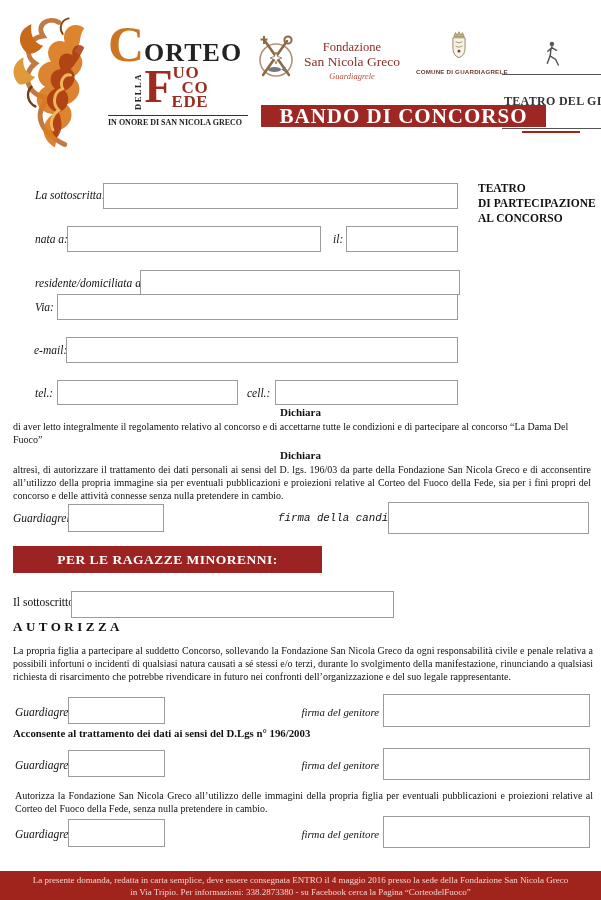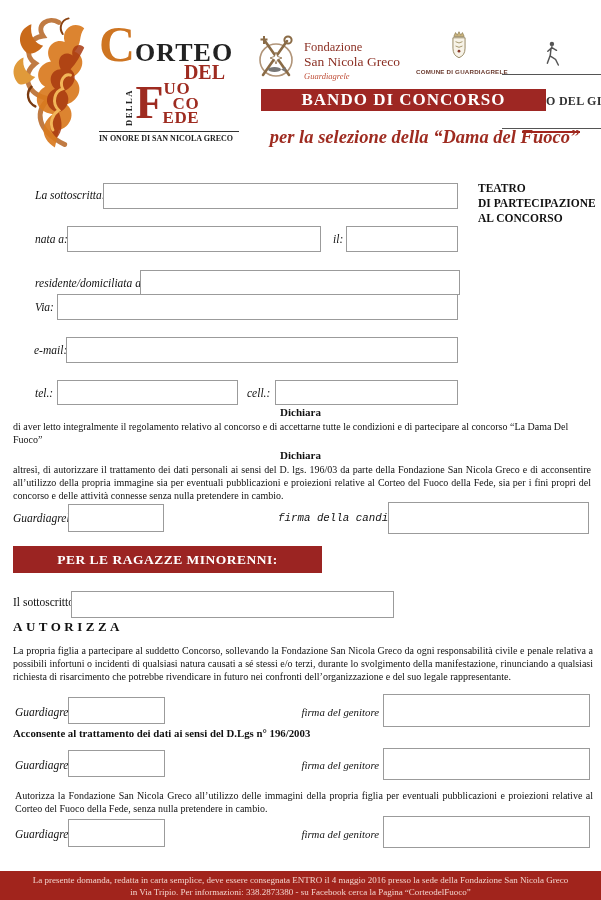--- a/index.html
+++ b/index.html
@@ -1,44 +1,44 @@
 <!DOCTYPE html>
 <html><head>
 <meta charset="utf-8">
 <style>
   html,body{margin:0;padding:0;background:#fff;}
   #page{position:relative;width:601px;height:900px;background:#fff;overflow:hidden;
         font-family:"Liberation Serif",serif;color:#111;}
   .abs{position:absolute;}
   
-  #logoText{position:absolute;left:99px;top:24px;width:140px;line-height:1;}
+  #logoText{position:absolute;left:108px;top:24px;width:140px;line-height:1;}
   .lg-c{font-size:50px;color:#ce7522;font-weight:bold;line-height:.8;}
   .lg-orteo{font-size:26px;color:#222;font-weight:bold;letter-spacing:1px;}
   .lg-del{display:block;text-align:right;padding-right:14px;font-size:20px;color:#9e2b20;font-weight:bold;margin-top:-4px;}
   .fblock{display:flex;align-items:flex-start;margin-left:26px;margin-top:0px;}
   .lg-della{writing-mode:vertical-rl;transform:rotate(180deg);font-size:8.5px;color:#222;letter-spacing:1.5px;height:44px;font-weight:bold;margin-right:2px;}
   .lg-f{font-size:46px;color:#9e2b20;font-weight:bold;line-height:.92;}
   .fcol{display:flex;flex-direction:column;font-size:17px;color:#9e2b20;font-weight:bold;line-height:14.5px;letter-spacing:.5px;}
   .fcol .co{margin-left:9px;}
   .fcol .ede{margin-left:-1px;}
   .lg-tagline{margin-top:5px;border-top:1px solid #333;padding-top:3px;font-size:8px;color:#222;white-space:nowrap;font-weight:bold;}
   
   .partner{position:absolute;text-align:center;}
-  #fondazione{left:252px;top:33px;width:160px;display:flex;align-items:flex-start;text-align:left;}
+  #fondazione{left:252px;top:33px;width:160px;display:flex;align-items:flex-start;text-align:center;}
   .fond-name{font-size:12.5px;color:#8b2f23;line-height:1.1;margin-top:8px;}
   .fond-name .big{font-size:13.5px;}
   .fond-place{font-size:8.5px;font-style:italic;color:#c0503a;margin-top:1px;}
   #comune{left:416px;top:30px;width:86px;}
   .comune-label{font-size:6.2px;font-family:"Liberation Sans",sans-serif;font-weight:bold;color:#6a3a2e;letter-spacing:.2px;margin-top:2px;white-space:nowrap;}
   #teatro{left:502px;top:40px;width:97px;}
   .teatro-label{display:inline-block;font-size:12px;color:#333;letter-spacing:.3px;border-top:1px solid #555;border-bottom:1px solid #555;padding:19px 2px;margin-top:2px;white-space:nowrap;font-weight:bold;}
   .teatro-subline{width:58px;height:2px;background:#a1241c;margin:2px auto 0;}
   
-  #bandoBanner{position:absolute;left:261px;top:89px;width:285px;height:22px;background:#9e2723;
-               color:#fff;font-weight:bold;font-size:17px;letter-spacing:1px;text-align:center;line-height:22px;}
+  #bandoBanner{position:absolute;left:261px;top:105px;width:285px;height:22px;background:#9e2723;
+               color:#fff;font-weight:bold;font-size:21px;letter-spacing:1px;text-align:center;line-height:22px;}
   #subtitle{position:absolute;left:248px;top:127px;width:353px;text-align:center;font-style:italic;font-weight:bold;
             font-size:18.5px;color:#9e2b20;white-space:nowrap;}
   
   .lbl{position:absolute;font-style:italic;font-size:11.5px;color:#111;white-space:nowrap;}
   .box{position:absolute;background:#fff;border:1px solid #9b9b9b;box-sizing:border-box;
        font-family:"Liberation Serif",serif;font-size:12px;padding:2px 4px;outline:none;}
   #sideNote{position:absolute;left:478px;top:181px;width:120px;font-weight:bold;font-size:11.5px;line-height:15px;white-space:nowrap;}
   .center-bold{position:absolute;left:0;width:601px;text-align:center;font-weight:bold;font-size:11px;}
   .para{position:absolute;font-size:10px;line-height:13px;color:#111;}
   .just{text-align:justify;}
@@ -65,21 +65,20 @@
     <path d="M20,40 C10,30 14,16 26,12 C24,24 30,32 38,34 C32,42 24,44 20,40 Z" fill="#c96a1a"></path>
     <path d="M12,72 C4,62 8,50 18,46 C16,56 22,64 30,66 C24,72 16,76 12,72 Z" fill="#e09a3a"></path>
     <path d="M30,96 C22,92 20,82 26,76" stroke="#7a3a10" stroke-width="2.5" fill="none" stroke-linecap="round"></path>
     <path d="M58,22 C54,16 56,8 64,6" stroke="#8a4210" stroke-width="2" fill="none" stroke-linecap="round"></path>
   </svg>
 
   <div id="logoText">
     <div>
       <span class="lg-c">C</span><span class="lg-orteo">ORTEO</span>
     </div>
-    <span class="lg-del">DEL</span>
     <div class="fblock">
       <span class="lg-della">DELLA</span>
       <span class="lg-f">F</span>
       <span class="fcol">
         <span>UO</span>
         <span class="co">CO</span>
         <span class="ede">EDE</span>
       </span>
     </div>
     <div class="lg-tagline">IN ONORE DI SAN NICOLA GRECO</div>
@@ -122,21 +121,20 @@
       <circle cx="13" cy="4" r="2.4" fill="#555"></circle>
       <path d="M13,7 C11,10 12,14 11,17 M13,8 l5,3 M13,8 l-4.5,4 M11,17 l6,4 3,6 M11,17 l-3,8" stroke="#555" stroke-width="1.6" fill="none" stroke-linecap="round"></path>
     </svg>
     <div>
       <span class="teatro-label">TEATRO DEL GIARDINO</span>
     </div>
     <div class="teatro-subline"></div>
   </div>
 
   <div id="bandoBanner">BANDO DI CONCORSO</div>
-  <div id="subtitle">per la selezione della “Dama del Fuoco”</div>
 
   <span class="lbl" style="left:35px;top:189px;">La sottoscritta:</span>
   <input class="box" style="left: 103px; top: 183px; width: 355px; height: 26px;">
 
   <div id="sideNote">
     <div>TEATRO</div>
     <div>DI PARTECIPAZIONE</div>
     <div>AL CONCORSO</div>
   </div>
 

